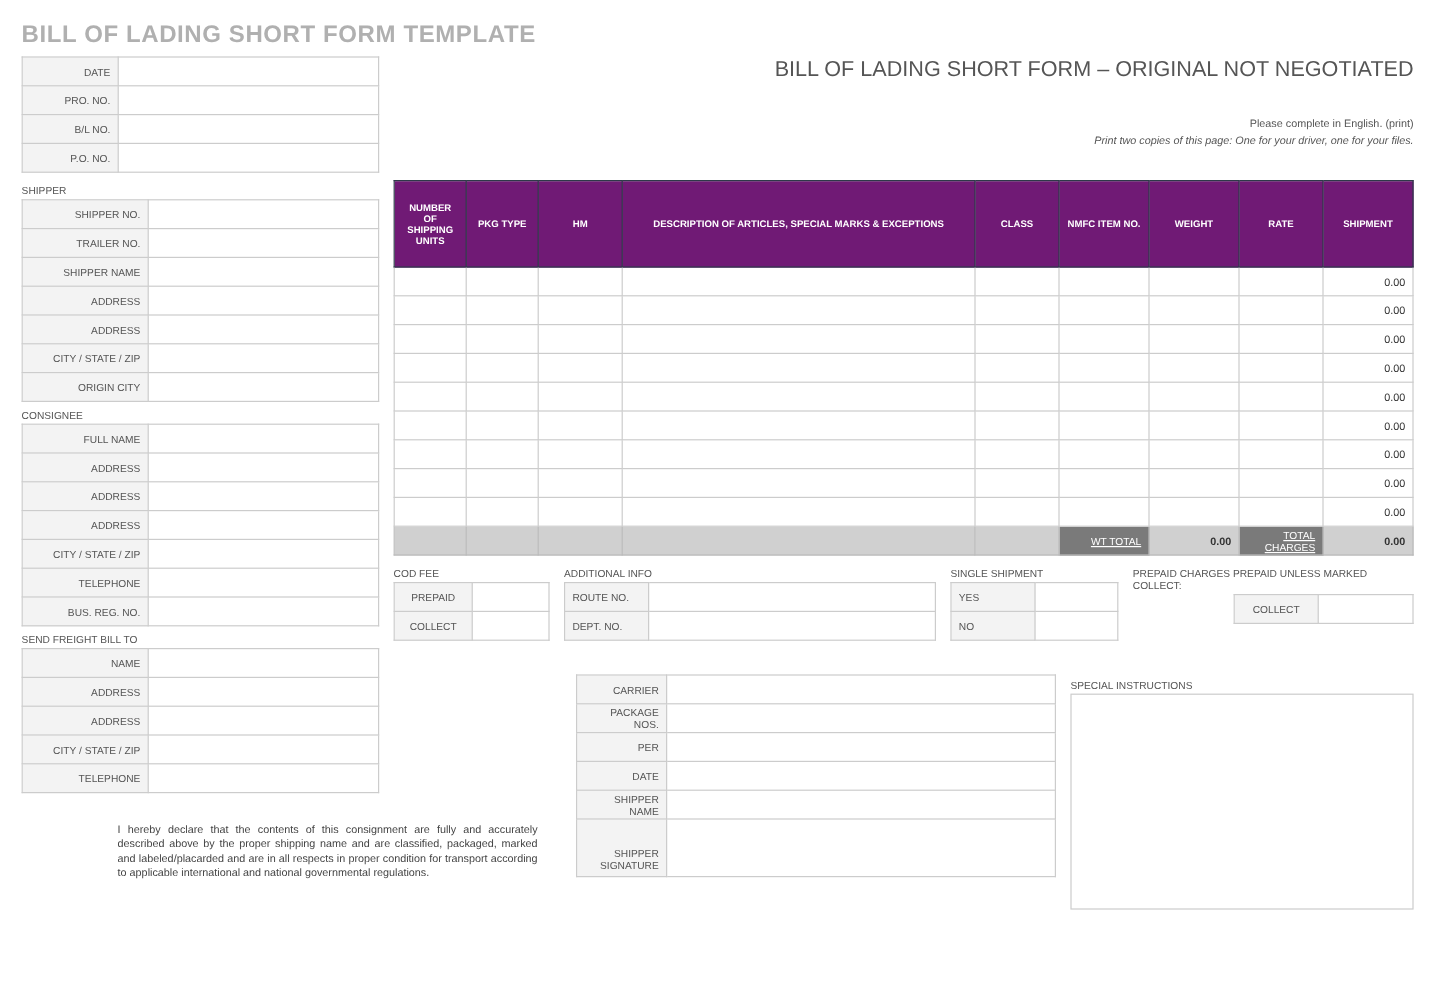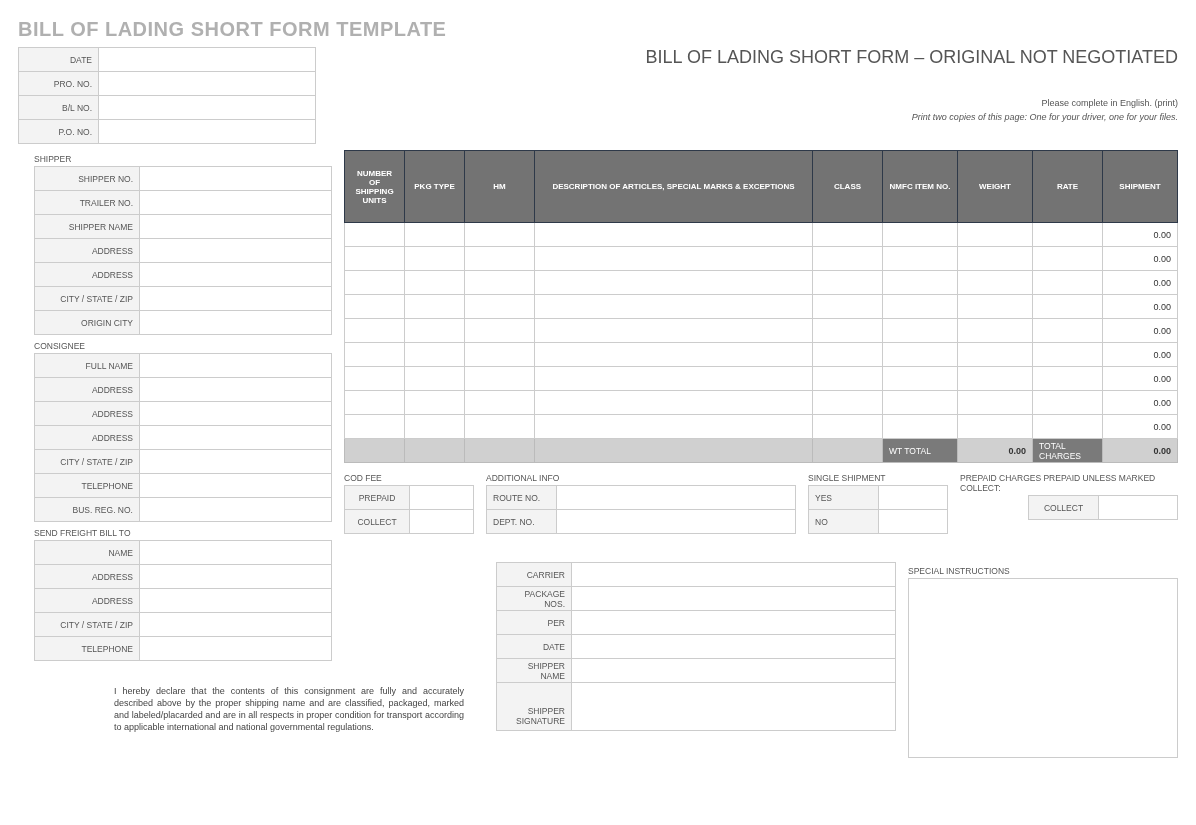--- a/index.html
+++ b/index.html
@@ -34,21 +34,20 @@
   .instruction-italic {
     font-size: 9px;
     font-style: italic;
     color: #555;
     text-align: right;
     margin-bottom: 6px;
   }
   .layout {
     display: flex;
     gap: 12px;
-    margin-left: 16px;
   }
   .left-col {
     width: 298px;
     flex-shrink: 0;
   }
   .right-col {
     flex: 1;
   }
   table.mini {
     border-collapse: collapse;
@@ -82,21 +81,21 @@
     font-size: 8.5px;
     color: #555;
     margin: 4px 0 2px 0;
   }
   
   table.items {
     border-collapse: collapse;
     width: 100%;
   }
   table.items th {
-    background: #737373;
+    background: #701a75;
     color: #fff;
     font-size: 8px;
     font-weight: bold;
     text-align: center;
     padding: 4px 6px;
     border: 1px solid #2e3949;
     height: 72px;
     vertical-align: middle;
   }
   table.items td {
@@ -106,22 +105,23 @@
     font-size: 9px;
     text-align: right;
   }
   table.items tr.totals td {
     background: #d0d0d0;
     border: 1px solid #bbb;
   }
   table.items tr.totals td.totlbl {
     background: #7a7a7a;
     color: #fff;
-    text-align: left;
+    text-align: right;
     font-size: 8.5px;
+    text-decoration: underline;
   }
   table.items tr.totals td.totval {
     font-weight: bold;
     color: #333;
   }
   
   .bottom-row {
     display: flex;
     gap: 12px;
     margin-top: 6px;

